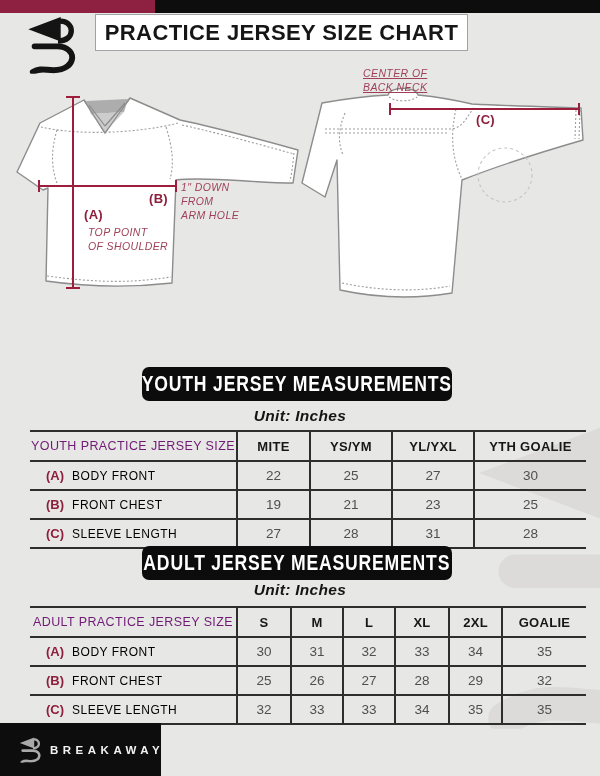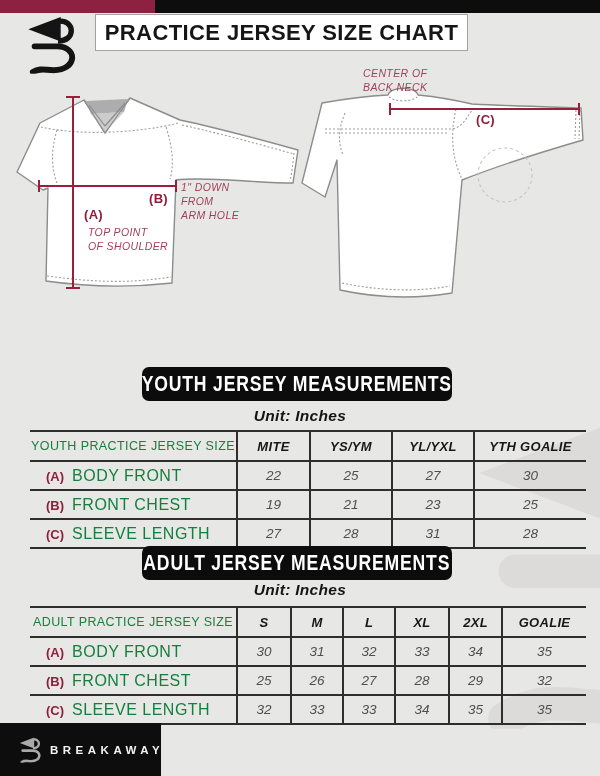--- a/index.html
+++ b/index.html
@@ -53,26 +53,26 @@
   .unit-line{
     position:absolute;left:0;width:600px;text-align:center;z-index:2;
     font-style:italic;font-weight:bold;font-size:15.5px;color:#141414;letter-spacing:.3px;
   }
   
   .mtable{
     position:absolute;left:30px;width:556px;border-collapse:collapse;table-layout:fixed;z-index:2;
   }
   .mtable th,.mtable td{padding:0;border-bottom:2px solid #2e2e2e;text-align:center;vertical-align:middle;}
   .mtable thead th{border-top:2px solid #2e2e2e;height:28px;font-size:13px;font-weight:bold;color:#171717;letter-spacing:.3px;}
-  .mtable thead th.sizehdr{font-weight:normal;font-size:12.5px;color:#15803d;letter-spacing:.4px;}
+  .mtable thead th.sizehdr{font-weight:normal;font-size:12.5px;color:#701a75;letter-spacing:.4px;}
   .mtable tbody td{height:27px;font-size:13.5px;color:#4f4f4f;}
-  .mtable th:not(:first-child),.mtable td:not(:first-child){border-left:2px solid #2e2e2e;font-style:italic;}
+  .mtable th:not(:first-child),.mtable td:not(:first-child){border-left:2px solid #2e2e2e;}
   .mtable td.rowlabel{text-align:left;padding-left:16px;}
   .mtable td.rowlabel .key{font-weight:bold;color:#8e1f3c;font-size:13px;margin-right:8px;}
-  .mtable td.rowlabel .rl{font-size:16px;color:#15803d;letter-spacing:.5px;}
+  .mtable td.rowlabel .rl{font-size:12px;color:#000000;letter-spacing:.5px;}
   
   .watermark{position:absolute;left:443px;top:398px;width:310px;height:331px;color:#dcdbda;z-index:0;}
   
   .footer-black{
     position:absolute;left:0;top:723px;width:161px;height:53px;background:#0d0d0d;
     display:flex;align-items:center;z-index:2;
   }
   .logo-foot{width:24px;height:26px;margin-left:17px;color:#a9a9a9;flex:0 0 auto;}
   .brand{color:#f2f2f2;font-size:11.5px;font-weight:bold;letter-spacing:4.5px;margin-left:9px;white-space:nowrap;}
   .footer-note{
@@ -168,21 +168,21 @@
     </svg>
 
     <div class="mlabel" style="left:84px;top:152px;">(A)</div>
     <div class="mnote" style="left:88px;top:170px;">TOP POINT
 OF SHOULDER</div>
     <div class="mlabel" style="left:149px;top:136px;">(B)</div>
     <div class="mnote" style="left:181px;top:125px;">1" DOWN
 FROM
 ARM HOLE</div>
     <div class="mlabel" style="left:476px;top:57px;">(C)</div>
-    <div class="mnote" style="left:363px;top:11px;">CENTER OF
+    <div class="mnote" style="left:363px;top:11px;text-decoration:underline;">CENTER OF
 BACK NECK</div>
   </div>
 
 
   <div class="section-pill" style="top:367px;">
     <span>YOUTH JERSEY MEASUREMENTS</span>
   </div>
   <div class="unit-line" style="top:407px;">Unit: Inches</div>
 
   <table class="mtable" style="top:430px;">

